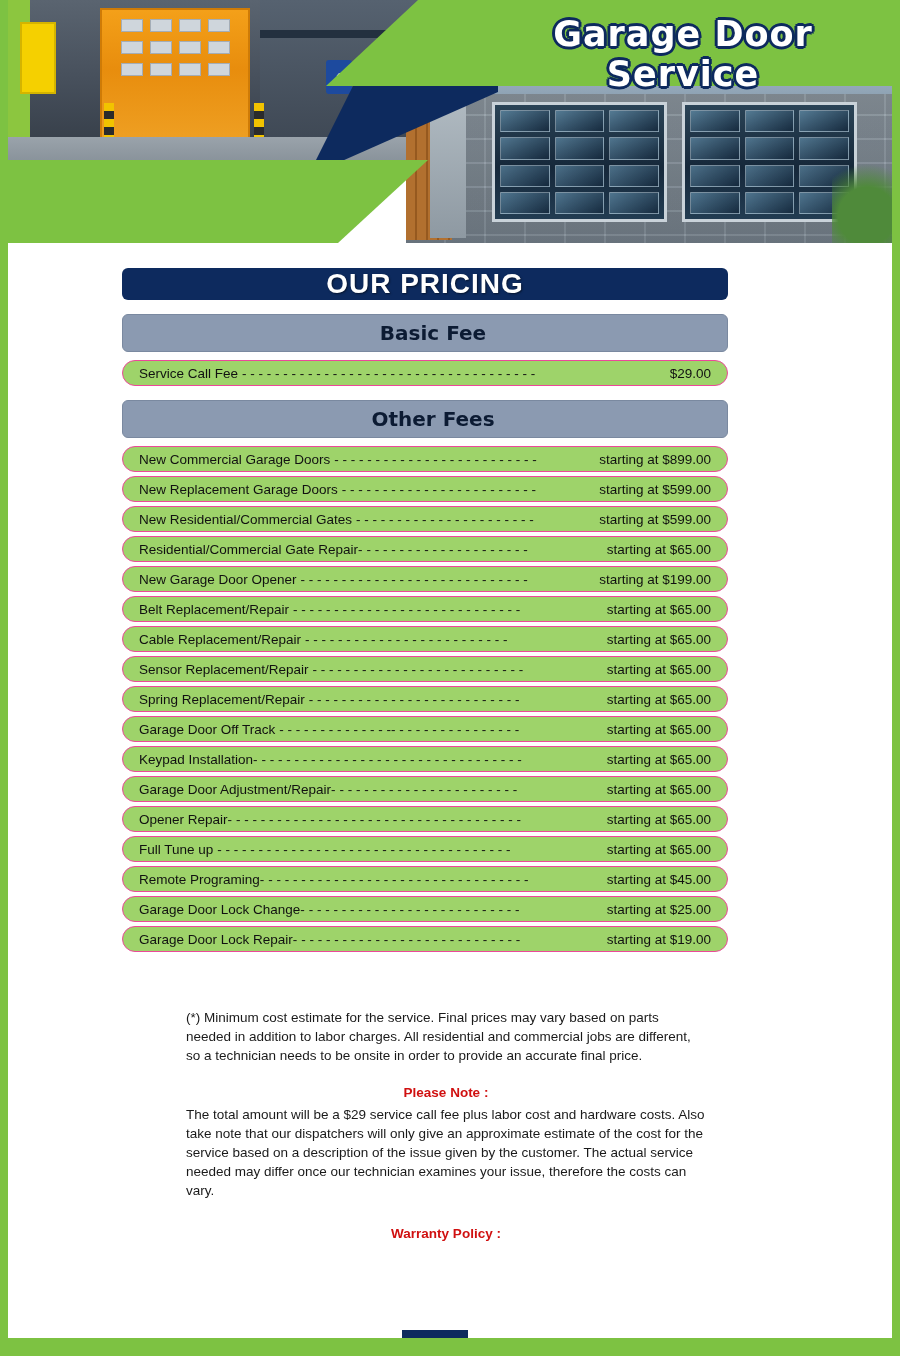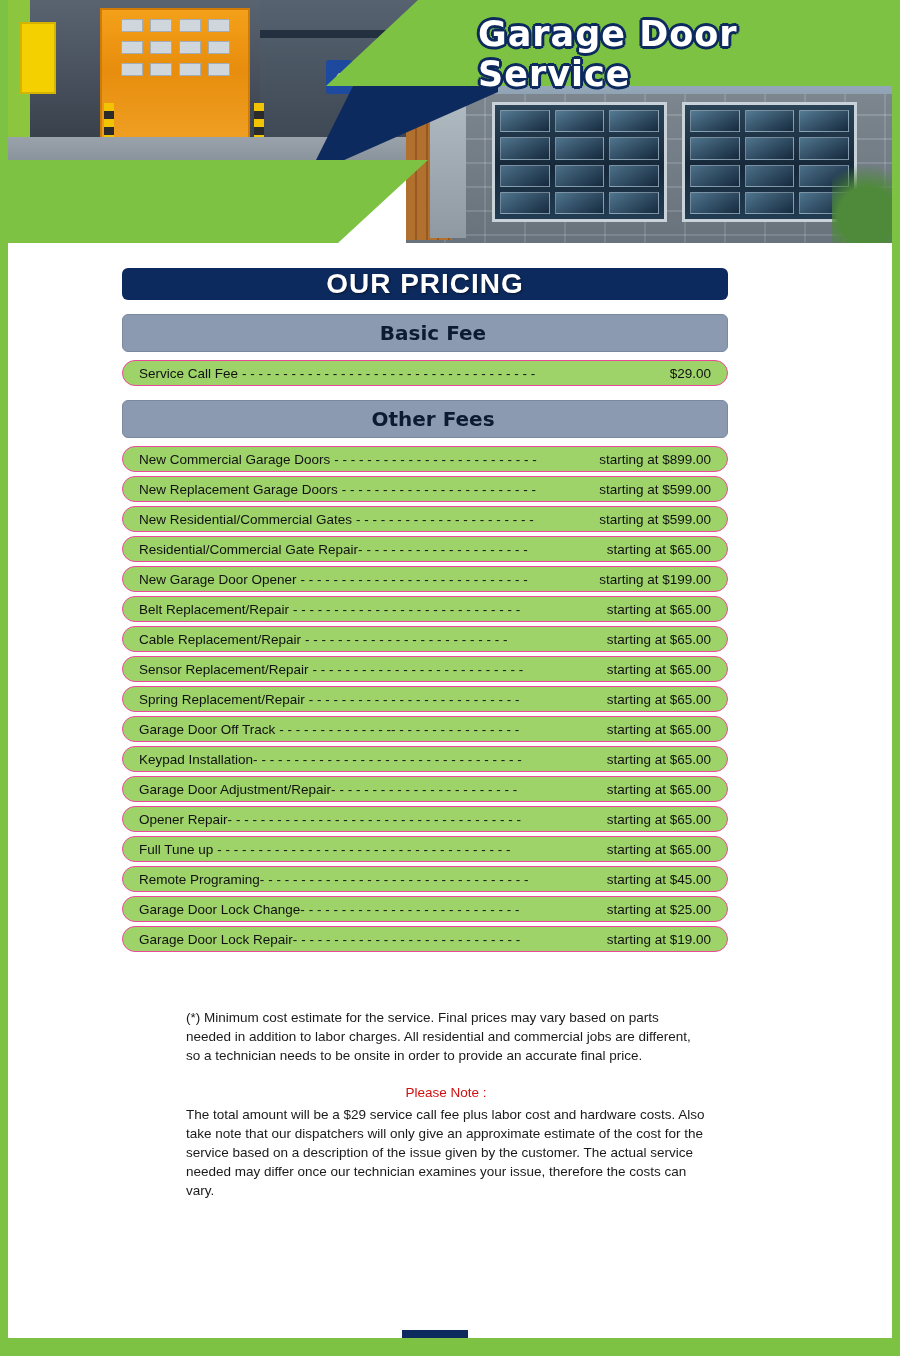--- a/index.html
+++ b/index.html
@@ -137,21 +137,21 @@
   }
   .green-band-left {
     position: absolute; left: 0; top: 160px; width: 420px; height: 83px;
     background: #7dc242;
     clip-path: polygon(0 0, 420px 0, 330px 83px, 0 83px);
   }
   .title {
     position: absolute;
     left: 470px; top: 14px;
     width: 410px;
-    text-align: left;
+    text-align: center;
     font-family: "DejaVu Sans", sans-serif;
     font-weight: bold;
     font-size: 35px;
     letter-spacing: 1px;
     color: #ffffff;
     text-shadow: -2px -2px 0 #0d2a5e, 2px -2px 0 #0d2a5e, -2px 2px 0 #0d2a5e, 2px 2px 0 #0d2a5e,
                  0 3px 0 #0d2a5e, 3px 0 0 #0d2a5e, -3px 0 0 #0d2a5e, 0 -3px 0 #0d2a5e;
   }
 
   
@@ -224,21 +224,21 @@
     width: 520px;
     font-size: 13.5px;
     color: #1a1a1a;
     line-height: 1.42;
   }
   .notes p { margin: 0; }
   .notes .gap { height: 18px; }
   .note-head {
     text-align: center;
     color: #d01010;
-    font-weight: normal;
+    font-weight: bold;
     font-size: 13.5px;
     margin-bottom: 2px;
   }
   .note-block { margin-top: 2px; }
   .warranty-head {
     text-align: center;
     color: #d01010;
     font-weight: bold;
     font-size: 13.5px;
     margin-top: 24px;
@@ -450,19 +450,20 @@
           <span class="val">starting at $19.00</span>
         </div>
       </div>
     </div>
 
     <div class="notes">
       <p class="note-block">(*) Minimum cost estimate for the service. Final prices may vary based on parts needed in addition to labor charges. All residential and commercial jobs are different, so a technician needs to be onsite in order to provide an accurate final price.</p>
       <div class="gap"></div>
       <div class="note-head">Please Note :</div>
       <p class="note-block">The total amount will be a $29 service call fee plus labor cost and hardware costs. Also take note that our dispatchers will only give an approximate estimate of the cost for the service based on a description of the issue given by the customer. The actual service needed may differ once our technician examines your issue, therefore the costs can vary.</p>
+      <div class="warranty-head">Warranty Policy :</div>
     </div>
 
   </div>
 
   <div class="footer-navy"></div>
   <div class="footer-bar"></div>
 </div>
 
 </body></html>

